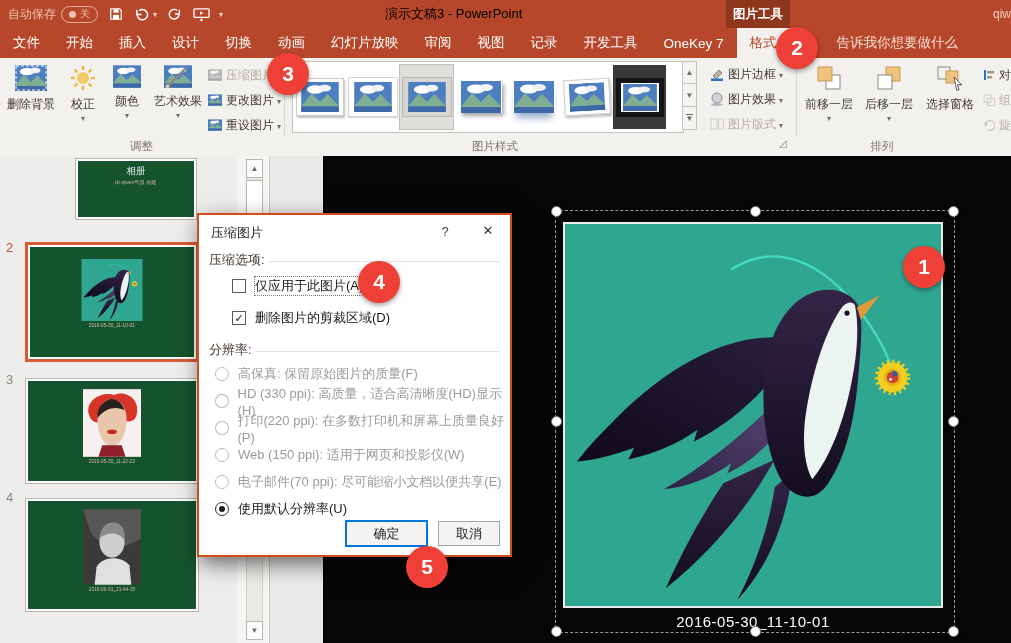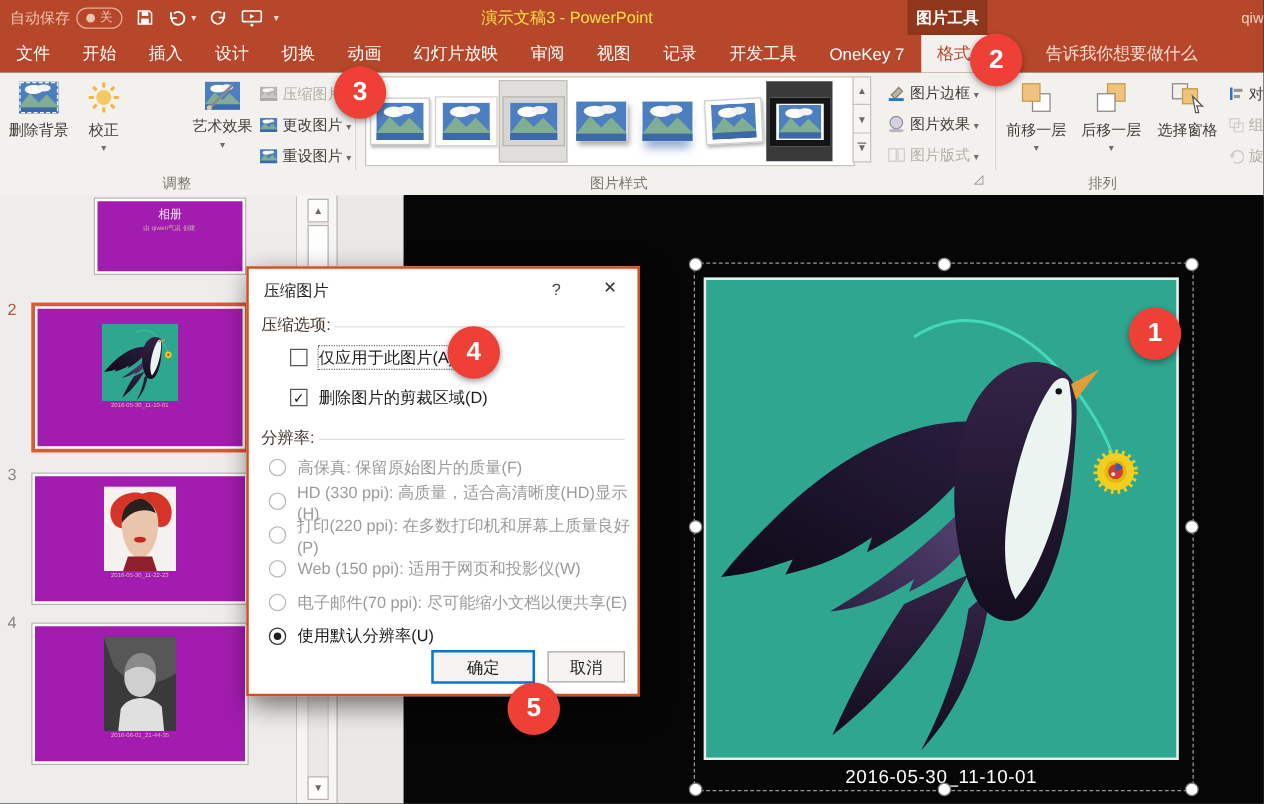--- a/index.html
+++ b/index.html
@@ -6,21 +6,21 @@
   .app{position:relative;width:1011px;height:643px;overflow:hidden;background:#000;
        font-family:"Liberation Sans","DejaVu Sans",sans-serif;cursor:default;}
   
   .titlebar{position:absolute;left:0;top:0;right:0;height:28px;background:#b7472a;color:#fff;}
   .qat{position:absolute;left:8px;top:0;height:28px;display:flex;align-items:center;gap:11px;}
   .autosave{display:flex;align-items:center;gap:5px;color:#f0c3ae;font-size:12px;}
   .pill{display:flex;align-items:center;gap:4px;border:1px solid #e9af97;border-radius:9px;height:15px;padding:0 7px;font-size:10px;color:#f0c3ae;}
   .pill .dot{width:7px;height:7px;border-radius:50%;background:#f0c3ae;}
   .qicon{display:flex;align-items:center;}
   .qcaret{font-size:8px;color:#f7ddd2;margin-left:-7px;}
-  .tb-title{position:absolute;left:385px;top:0;height:28px;display:flex;align-items:center;font-size:13px;color:#fde047;}
+  .tb-title{position:absolute;left:385px;top:0;height:28px;display:flex;align-items:center;font-size:13px;color:#000000;}
   .ctx-tab{position:absolute;left:726px;top:0;width:64px;height:28px;background:#8f371c;display:flex;align-items:center;justify-content:center;font-size:12.5px;font-weight:bold;}
   .tb-user{position:absolute;right:0;top:0;height:28px;width:18px;display:flex;align-items:center;font-size:12px;color:#f0d2c5;overflow:hidden;}
   
   .tabrow{position:absolute;left:0;top:28px;right:0;height:30px;background:#b7472a;display:flex;color:#fff;font-size:13.5px;}
   .tab{display:flex;align-items:center;padding:0 13px;white-space:nowrap;}
   .tab.active{background:#f3f1ee;color:#b7472a;}
   .tab.tellme{color:#f6ded4;margin-left:34px;}
   
   .ribbon{position:absolute;left:0;top:58px;right:0;height:98px;background:#f3f1ee;border-bottom:1px solid #c8c4bf;color:#3f3a36;}
   .grp{position:absolute;top:0;height:98px;}
@@ -49,21 +49,21 @@
   .galbtn{width:15px;height:23px;box-sizing:border-box;border:1px solid #c6c2bd;border-top:none;background:#f6f4f2;display:flex;align-items:center;justify-content:center;font-size:8px;color:#6f6a65;}
   .galbtn.first{border-top:1px solid #c6c2bd;}
   .galmore i{font-style:normal;border-top:1px solid #6f6a65;line-height:8px;}
   .launcher{position:absolute;left:494px;top:80px;width:11px;height:11px;font-size:10px;color:#8a8580;}
   
   .panel{position:absolute;left:0;top:156px;width:237px;bottom:0;background:#efedeb;}
   .tnum{position:absolute;left:6px;font-size:13px;color:#8a8683;}
   .tnum.sel{color:#c0532f;}
   .tframe{position:absolute;background:#fff;border:1px solid #b8b4b0;padding:2px;box-sizing:border-box;}
   .tframe.sel{border:3px solid #d95b33;}
-  .tblack{width:100%;height:100%;background:#a21caf;position:relative;display:flex;flex-direction:column;align-items:center;overflow:hidden;}
+  .tblack{width:100%;height:100%;background:#14532d;position:relative;display:flex;flex-direction:column;align-items:center;overflow:hidden;}
   .t1title{color:#ececec;font-size:9.5px;margin-top:4px;}
   .t1sub{color:#c9b2a4;font-size:6px;transform:scale(.85);}
   .tcap{color:#d8bcab;font-size:6px;transform:scale(.8);margin-top:1px;white-space:nowrap;}
   .vsb{position:absolute;left:237px;top:156px;width:32px;bottom:0;background:#f7f5f3;border-right:1px solid #c9c5c0;}
   .vtrack{position:absolute;left:9px;top:3px;bottom:3px;width:17px;background:#ebe9e6;border:1px solid #d6d2cd;box-sizing:border-box;}
   .vbtn{position:absolute;left:9px;width:17px;height:19px;background:#fdfdfd;border:1px solid #b7b3ae;box-sizing:border-box;display:flex;align-items:center;justify-content:center;font-size:8px;color:#6f6a65;}
   .vthumb{position:absolute;left:9px;top:24px;width:17px;height:72px;background:#fff;border:1px solid #b7b3ae;box-sizing:border-box;}
   .gut{position:absolute;left:270px;top:156px;width:53px;bottom:0;background:#ebe9e7;}
   .canvas{position:absolute;left:323px;top:156px;right:0;bottom:0;background:#060606;}
   .picture{position:absolute;left:240px;top:66px;width:376px;height:382px;border:2px solid #ececec;background:#2fa690;}
@@ -240,20 +240,28 @@
                 <line x1="4.5" y1="4.5" x2="7.3" y2="7.3"></line>
                 <line x1="18.7" y1="18.7" x2="21.5" y2="21.5"></line>
                 <line x1="4.5" y1="21.5" x2="7.3" y2="18.7"></line>
                 <line x1="18.7" y1="7.3" x2="21.5" y2="4.5"></line>
               </g>
               <circle cx="13" cy="13" r="6" fill="#f5c964"></circle>
             </svg>
         </span>
         <span>校正</span>
       </div>
+      <div class="bigbtn dd" style="left:106px;width:42px">
+        <span class="ic">
+          <svg width="28" height="23">
+              <use href="#landscape" width="28" height="23"></use>
+            </svg>
+        </span>
+        <span>颜色</span>
+      </div>
       <div class="bigbtn dd" style="left:150px;width:56px">
         <span class="ic">
           <svg width="28" height="23">
               <use href="#landscape" width="28" height="23"></use>
               <line x1="4" y1="21" x2="22" y2="3" stroke="#8a8a8a" stroke-width="2.4"></line>
               <circle cx="3.4" cy="21.2" r="2" fill="#d9c9a0"></circle>
             </svg>
         </span>
         <span>艺术效果</span>
       </div>

